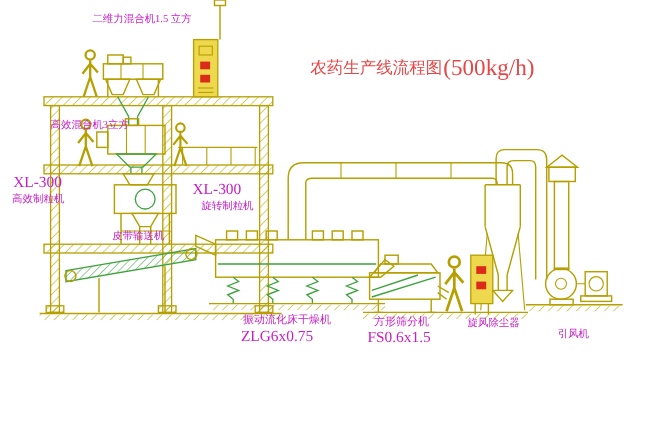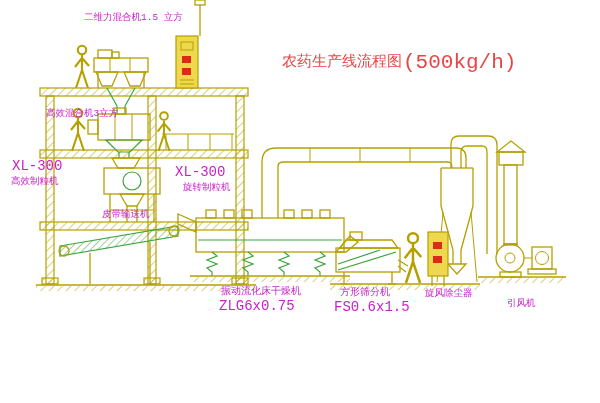--- a/index.html
+++ b/index.html
@@ -1,21 +1,21 @@
 <!DOCTYPE html>
 <html style="--c-line: #b5a000; --c-green: #3da33d; --c-magenta: #c820c8; --c-red: #e84545; --c-cabinet: #eed84e; --c-cabred: #dd2b1b;"><head>
 <meta charset="utf-8">
 <style>
   :root{
     --c-line:#b5a000; --c-green:#3da33d; --c-magenta:#c820c8; --c-red:#e84545;
     --c-cabinet:#eed84e; --c-cabred:#dd2b1b;
   }
   html,body{margin:0;padding:0;background:#fff;}
   .stage{position:relative;width:600px;height:403px;background:#ffffff;
-         font-family:Liberation Mono, monospace;overflow:hidden;}
+         font-family:Liberation Serif, serif;overflow:hidden;}
   svg{display:block;}
   .ln{stroke:var(--c-line);fill:none;stroke-width:1.3;}
   .lnth{stroke:var(--c-line);fill:none;stroke-width:1;}
   .lng{stroke:var(--c-green);fill:none;stroke-width:1.2;}
   .pln{stroke:var(--c-line);stroke-width:1;}
   .png{stroke:var(--c-green);stroke-width:1;}
   .hat{fill:url(#hatchY);stroke:var(--c-line);stroke-width:1.2;}
   .hatn{fill:url(#hatchY);stroke:none;}
   .hatg{fill:url(#hatchG);stroke:var(--c-green);stroke-width:1.2;}
   .cab{fill:var(--c-cabinet);stroke:var(--c-line);stroke-width:1.2;}

